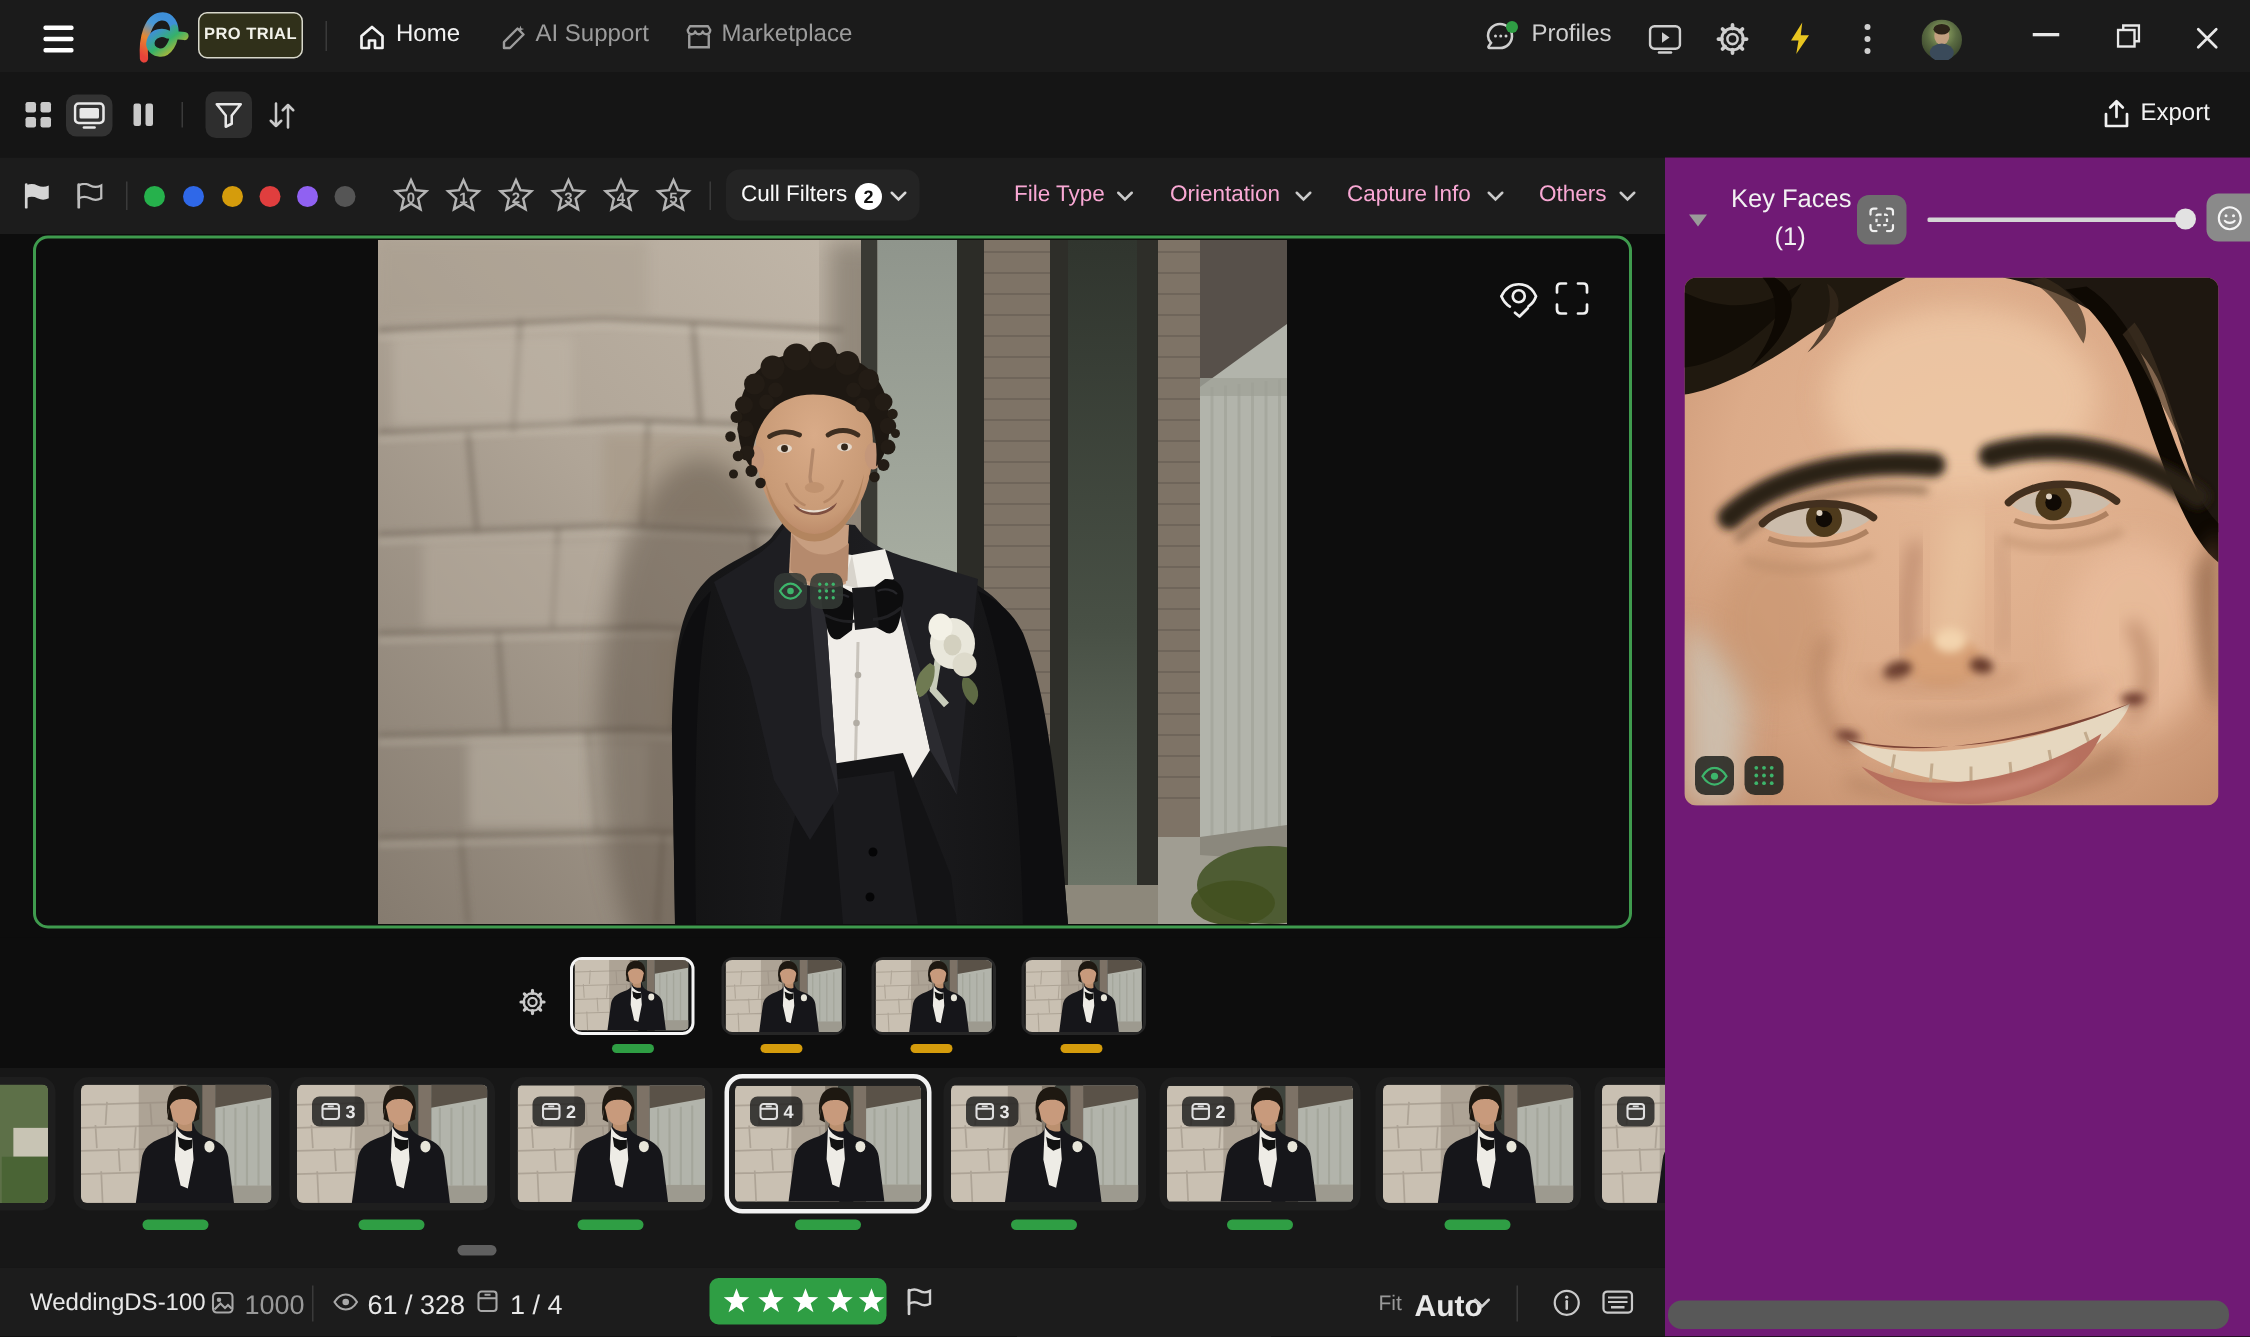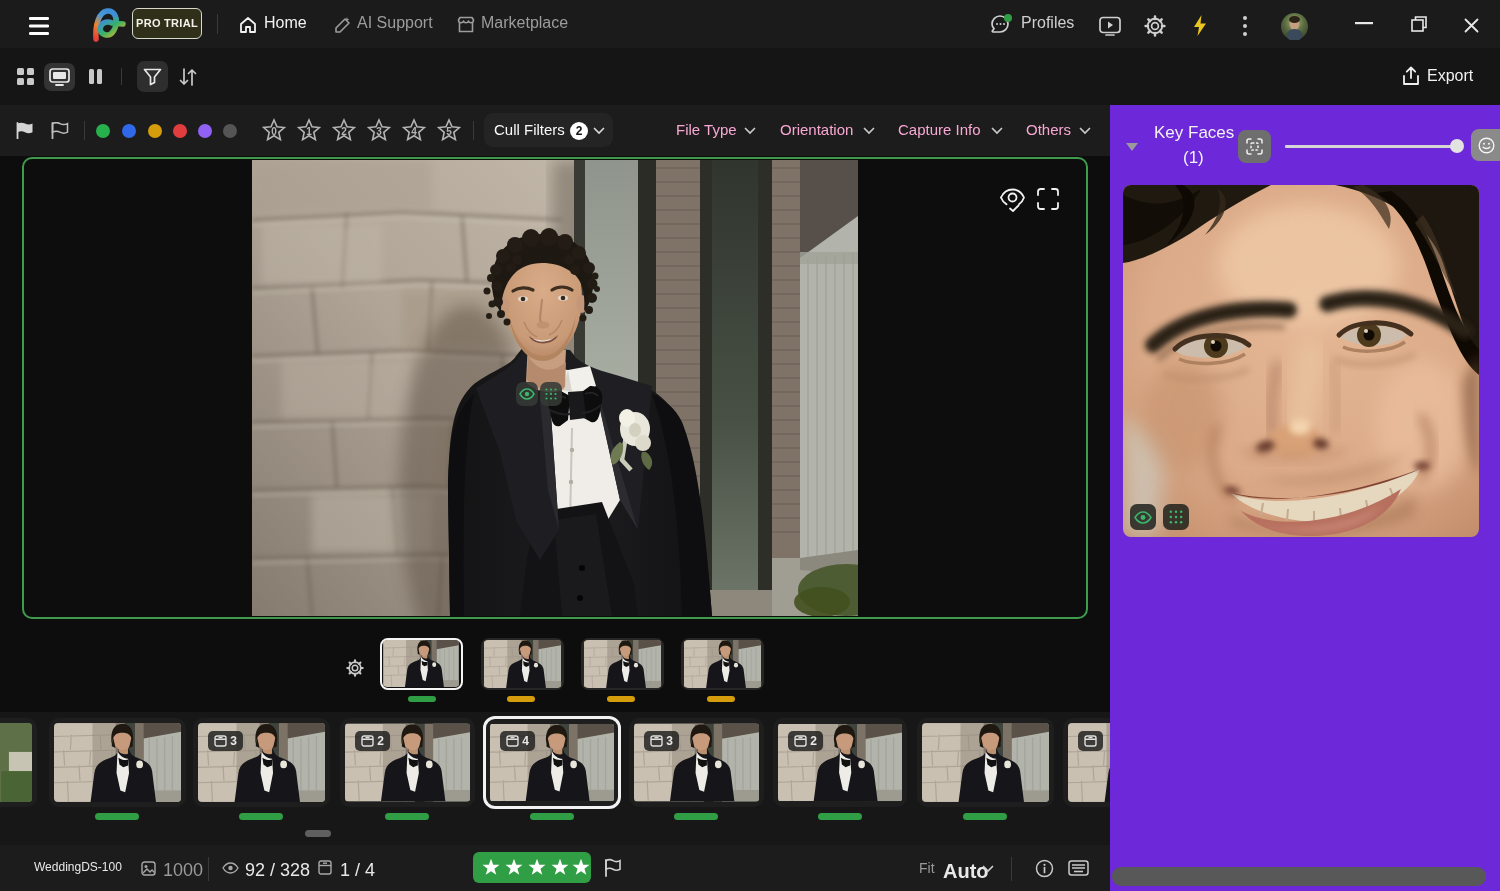--- a/index.html
+++ b/index.html
@@ -40,21 +40,21 @@
   .fthumb .im { width:100%; height:100%; border-radius:4px; overflow:hidden; position:relative; }
   .fthumb.on { outline:3px solid #f2f2f2; outline-offset:-1px; }
   .fpill { top:101px; width:44px; height:7px; border-radius:3.5px; background:#2f9e44; }
   .badge { left:10px; top:8px; height:20px; background:rgba(25,25,25,.8); border-radius:5px;
     color:#e8e8e8; font-size:12px; font-weight:bold; padding:0 6px; line-height:20px; }
   
   #statusbar { left:0; top:845px; width:1110px; height:46px; background:#1c1c1c; }
   .sbtxt { font-size:18px; color:#e8e8e8; top:15px; }
   .sbgray { color:#999; }
   
-  #rpanel { left:1110px; top:105px; width:390px; height:786px; background:#6d28d9; }
+  #rpanel { left:1110px; top:105px; width:390px; height:786px; background:#701a75; }
 </style>
 </head>
 <body>
 <div id="app">
 
   <div id="topbar" class="abs">
     <svg class="abs" style="left:27px;top:15px" width="24" height="22" viewBox="0 0 24 22">
       <rect x="2" y="2" width="20" height="3" rx="1.2" fill="#fff"></rect>
       <rect x="2" y="9.5" width="20" height="3" rx="1.2" fill="#fff"></rect>
       <rect x="2" y="17" width="20" height="3" rx="1.2" fill="#fff"></rect>
@@ -647,33 +647,33 @@
     <div class="fpill abs" style="left:239px"></div>
     <div class="fpill abs" style="left:385px"></div>
     <div class="fpill abs" style="left:530px"></div>
     <div class="fpill abs" style="left:674px"></div>
     <div class="fpill abs" style="left:818px"></div>
     <div class="fpill abs" style="left:963px"></div>
     <div class="abs" style="left:305px;top:118px;width:26px;height:7px;border-radius:3.5px;background:#5f5f5f"></div>
   </div>
 
   <div id="statusbar" class="abs">
-    <div class="sbtxt abs" style="left:34px;font-size:12px">WeddingDS-100</div>
+    <div class="sbtxt abs" style="left:20px;font-size:16px">WeddingDS-100</div>
     <svg class="abs" style="left:141px;top:16px" width="15" height="15" viewBox="0 0 15 15">
       <rect x="1" y="1" width="13" height="13" rx="2.5" fill="none" stroke="#a8a8a8" stroke-width="1.4"></rect>
       <circle cx="5" cy="5.5" r="1.5" fill="#a8a8a8"></circle>
       <path d="M2 12 L6 8 L9 11 L11 9 L13.5 11.5" fill="none" stroke="#a8a8a8" stroke-width="1.4"></path>
     </svg>
     <div class="sbtxt sbgray abs" style="left:163px">1000</div>
     <div class="vsep abs" style="left:208px;top:856px;height:24px;top:12px"></div>
     <svg class="abs" style="left:222px;top:17px" width="17" height="12" viewBox="0 0 17 12">
       <path d="M1 6 C3.2 2.4 5.7 1 8.5 1 C11.3 1 13.8 2.4 16 6 C13.8 9.6 11.3 11 8.5 11 C5.7 11 3.2 9.6 1 6 Z" fill="none" stroke="#a8a8a8" stroke-width="1.4"></path>
       <circle cx="8.5" cy="6" r="2.2" fill="#a8a8a8"></circle>
     </svg>
-    <div class="sbtxt abs" style="left:245px">92 / 328</div>
+    <div class="sbtxt abs" style="left:245px">61 / 328</div>
     <svg class="abs" style="left:318px;top:15px" width="14" height="15" viewBox="0 0 14 15">
       <rect x="1" y="1" width="12" height="13" rx="2" fill="none" stroke="#a8a8a8" stroke-width="1.4"></rect>
       <path d="M1 5.5 L13 5.5" stroke="#a8a8a8" stroke-width="1.4"></path>
       <path d="M5 3.2 L9 3.2" stroke="#a8a8a8" stroke-width="1.4"></path>
     </svg>
     <div class="sbtxt abs" style="left:340px">1 / 4</div>
     <div class="abs" style="left:473px;top:7px;width:118px;height:31px;background:#2f9e44;border-radius:6px">
       <svg width="118" height="31" viewBox="0 0 118 31">
         <defs>
             <path id="wst" d="M0 -7.6 L1.9 -2.4 L7.4 -2.3 L3 1.1 L4.6 6.4 L0 3.2 L-4.6 6.4 L-3 1.1 L-7.4 -2.3 L-1.9 -2.4 Z"></path>

